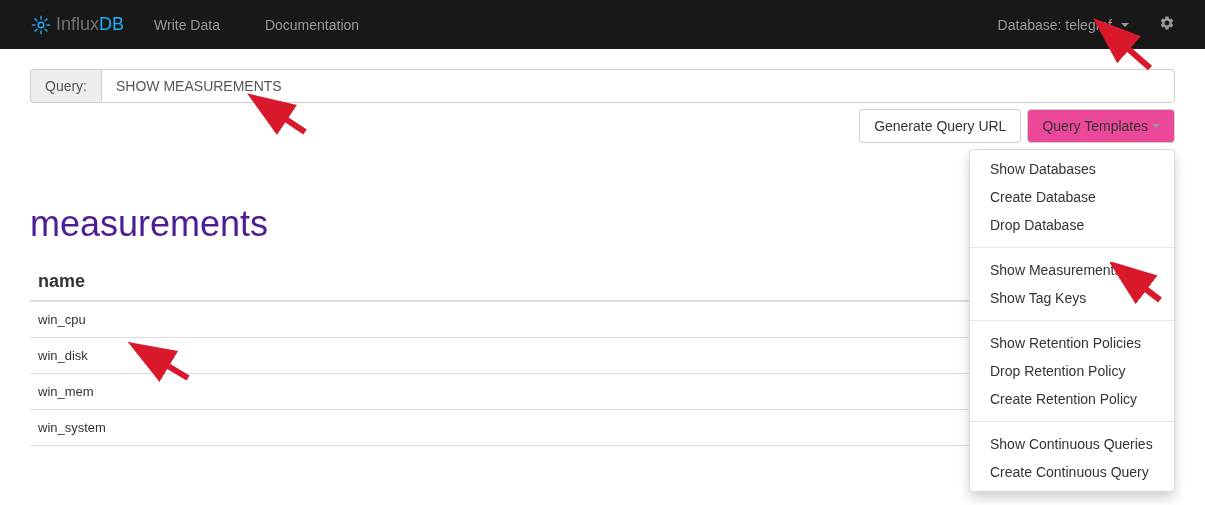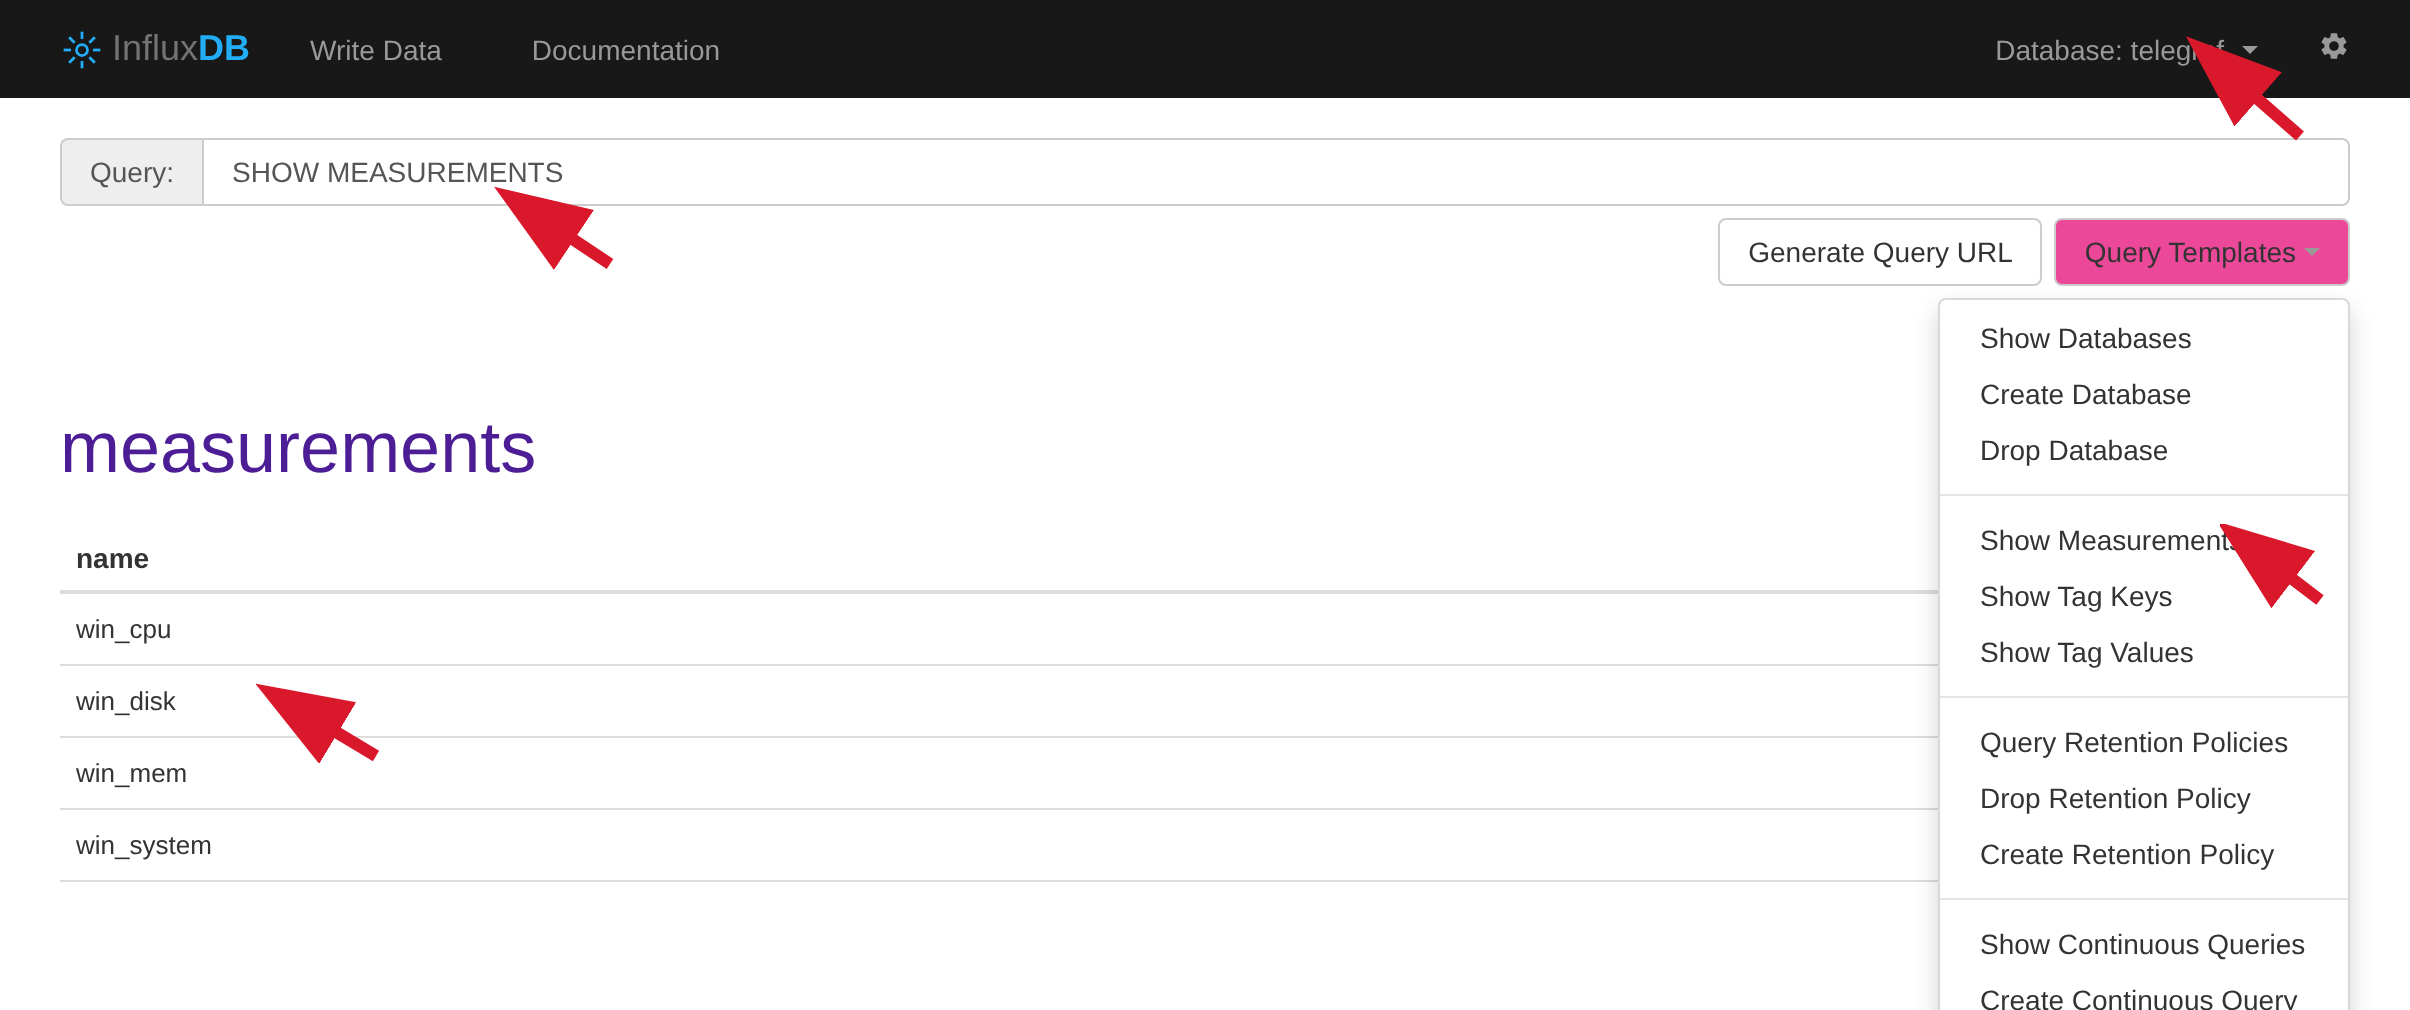--- a/index.html
+++ b/index.html
@@ -40,21 +40,21 @@
     .logo-icon {
       color: #22adf6;
       margin-right: 4px;
       display: inline-flex;
     }
     .logo-text-influx {
       color: #737373;
     }
     .logo-text-db {
       color: #22adf6;
-      font-weight: bold;
+      font-weight: normal;
     }
     .nav-links {
       display: flex;
       gap: 15px;
     }
     .nav-link {
       color: #999;
       padding: 15px;
       text-decoration: none;
     }
@@ -162,21 +162,21 @@
       margin-bottom: 18px;
     }
     .table {
       width: 100%;
       border-collapse: collapse;
     }
     .table th {
       text-align: left;
       padding: 8px;
       border-bottom: 2px solid #ddd;
-      font-size: 14px;
+      font-size: 18px;
     }
     .table td {
       padding: 10px 8px;
       border-bottom: 1px solid #ddd;
       font-size: 13px;
     }
     .arrow {
       position: absolute;
       z-index: 50;
       pointer-events: none;
@@ -235,23 +235,22 @@
     </button>
   </div>
 
   <div class="dropdown-menu">
     <div class="dropdown-item">Show Databases</div>
     <div class="dropdown-item">Create Database</div>
     <div class="dropdown-item">Drop Database</div>
     <div class="divider"></div>
     <div class="dropdown-item">Show Measurements</div>
     <div class="dropdown-item">Show Tag Keys</div>
-    <div class="dropdown-item">Show Tag Values</div>
     <div class="divider"></div>
-    <div class="dropdown-item">Query Retention Policies</div>
+    <div class="dropdown-item">Show Retention Policies</div>
     <div class="dropdown-item">Drop Retention Policy</div>
     <div class="dropdown-item">Create Retention Policy</div>
     <div class="divider"></div>
     <div class="dropdown-item">Show Continuous Queries</div>
     <div class="dropdown-item">Create Continuous Query</div>
 
   </div>
 
   <div class="results">
     <h1 class="results-title">measurements</h1>

